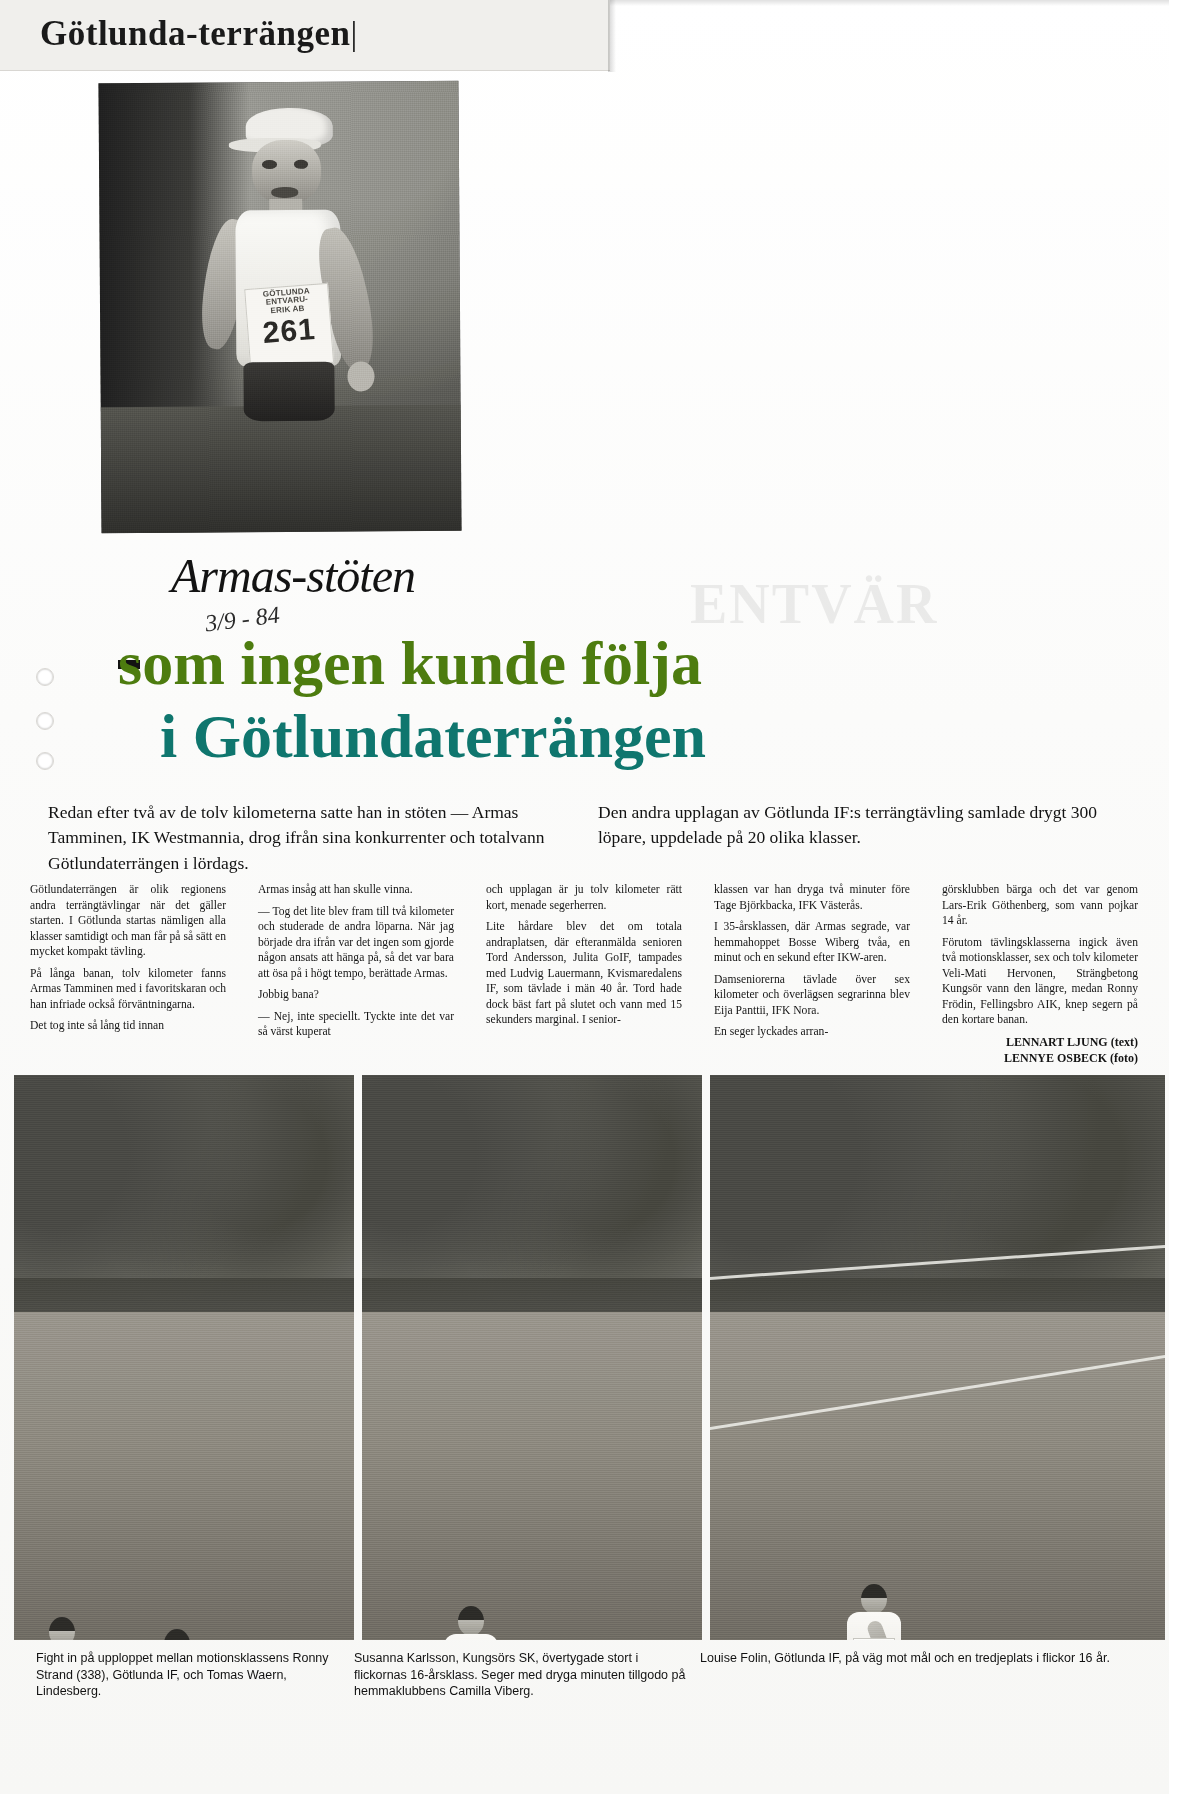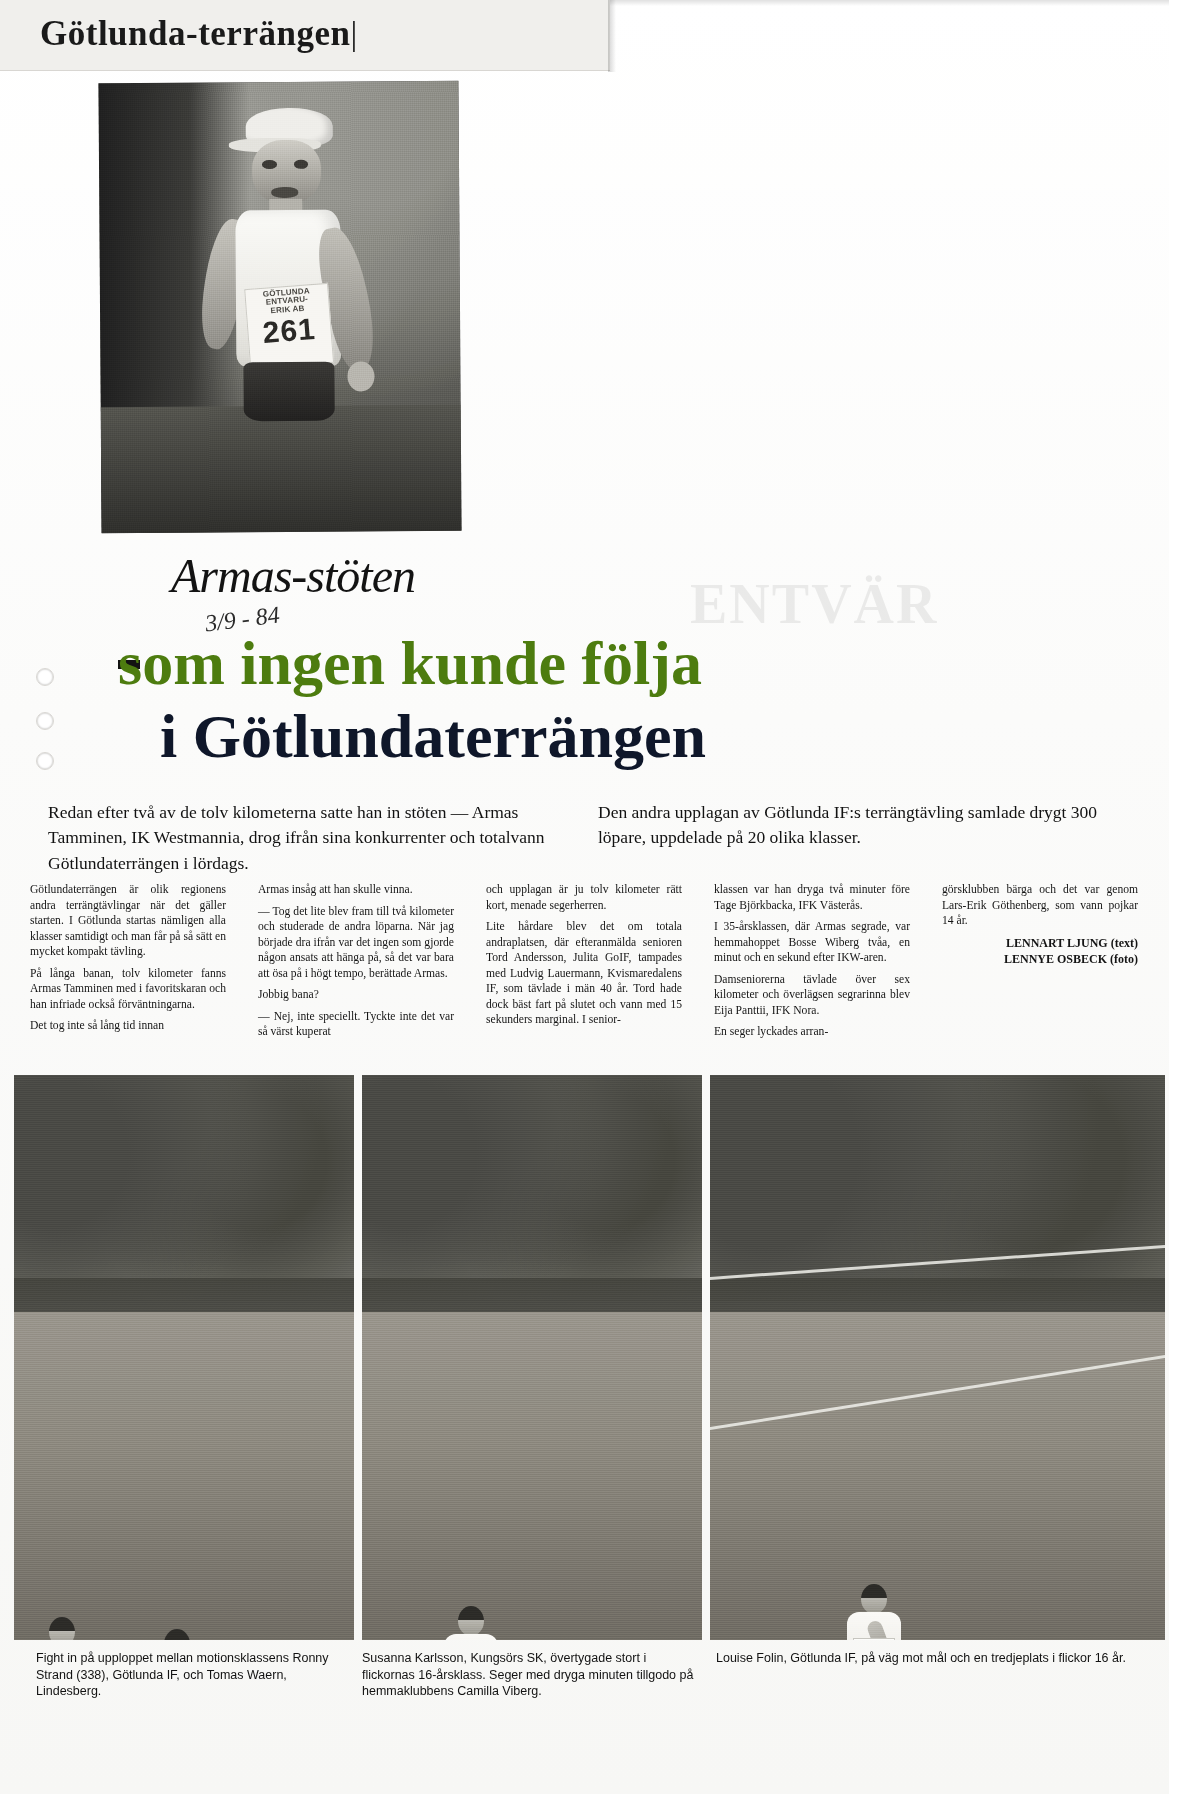--- a/index.html
+++ b/index.html
@@ -180,21 +180,21 @@
     font-weight: bold;
     font-size: 62px; line-height: 1;
     color: #4d7c0f;
   }
   .mh-line3 {
     position: absolute;
     left: 160px; top: 165px;
     font-family: "Liberation Serif", serif;
     font-weight: bold;
     font-size: 62px; line-height: 1;
-    color: #0f172a;
+    color: #0f766e;
   }
   .mh-dash {
     position: absolute;
     left: 118px; top: 120px;
     width: 22px; height: 9px; background:#131313;
   }
   .handdate {
     position: absolute;
     left: 205px; top: 66px;
     font-family: "Liberation Serif", serif;
@@ -323,21 +323,21 @@
     position:absolute; width: 15px; height: 52px;
     background: linear-gradient(180deg,#c2c0b9,#908e87);
     border-radius: 8px;
   }
   .fig .arm-a { left: 6%; top: 34px; transform: rotate(18deg); }
   .fig .arm-b { left: 78%; top: 36px; transform: rotate(-20deg); }
   
   .captions {
     position: absolute;
     left: 14px; top: 1650px; width: 1155px;
-    display: flex; gap: 8px;
+    display: flex; 
     font-family: "Liberation Sans", sans-serif;
   }
   .cap-cell {
     font-size: 12.5px;
     line-height: 1.32;
     color: #121212;
   }
   .c1 { width: 340px; padding-left: 22px; box-sizing: border-box;}
   .c2 { width: 340px; }
   .c3 { width: 455px; padding-left: 6px; box-sizing: border-box;}
@@ -433,20 +433,21 @@
       <p>Lite hårdare blev det om totala andraplatsen, där efteranmälda senioren Tord Andersson, Julita GoIF, tampades med Ludvig Lauermann, Kvismaredalens IF, som tävlade i män 40 år. Tord hade dock bäst fart på slutet och vann med 15 sekunders marginal. I senior-</p>
     </div>
     <div class="bcol">
       <p>klassen var han dryga två minuter före Tage Björkbacka, IFK Västerås.</p>
       <p>I 35-årsklassen, där Armas segrade, var hemmahoppet Bosse Wiberg tvåa, en minut och en sekund efter IKW-aren.</p>
       <p>Damseniorerna tävlade över sex kilometer och överlägsen segrarinna blev Eija Panttii, IFK Nora.</p>
       <p>En seger lyckades arran-</p>
     </div>
     <div class="bcol">
       <p>görsklubben bärga och det var genom Lars-Erik Göthenberg, som vann pojkar 14 år.</p>
+      <p>Förutom tävlingsklasserna ingick även två motionsklasser, sex och tolv kilometer Veli-Mati Hervonen, Strängbetong Kungsör vann den längre, medan Ronny Frödin, Fellingsbro AIK, knep segern på den kortare banan.</p>
       <div class="byline">
         <div>LENNART LJUNG (text)</div>
         <div>LENNYE OSBECK (foto)</div>
       </div>
     </div>
   </div>
 
   <div class="photo-row">
     <div class="bphoto bp1">
       <div class="sky"></div>

